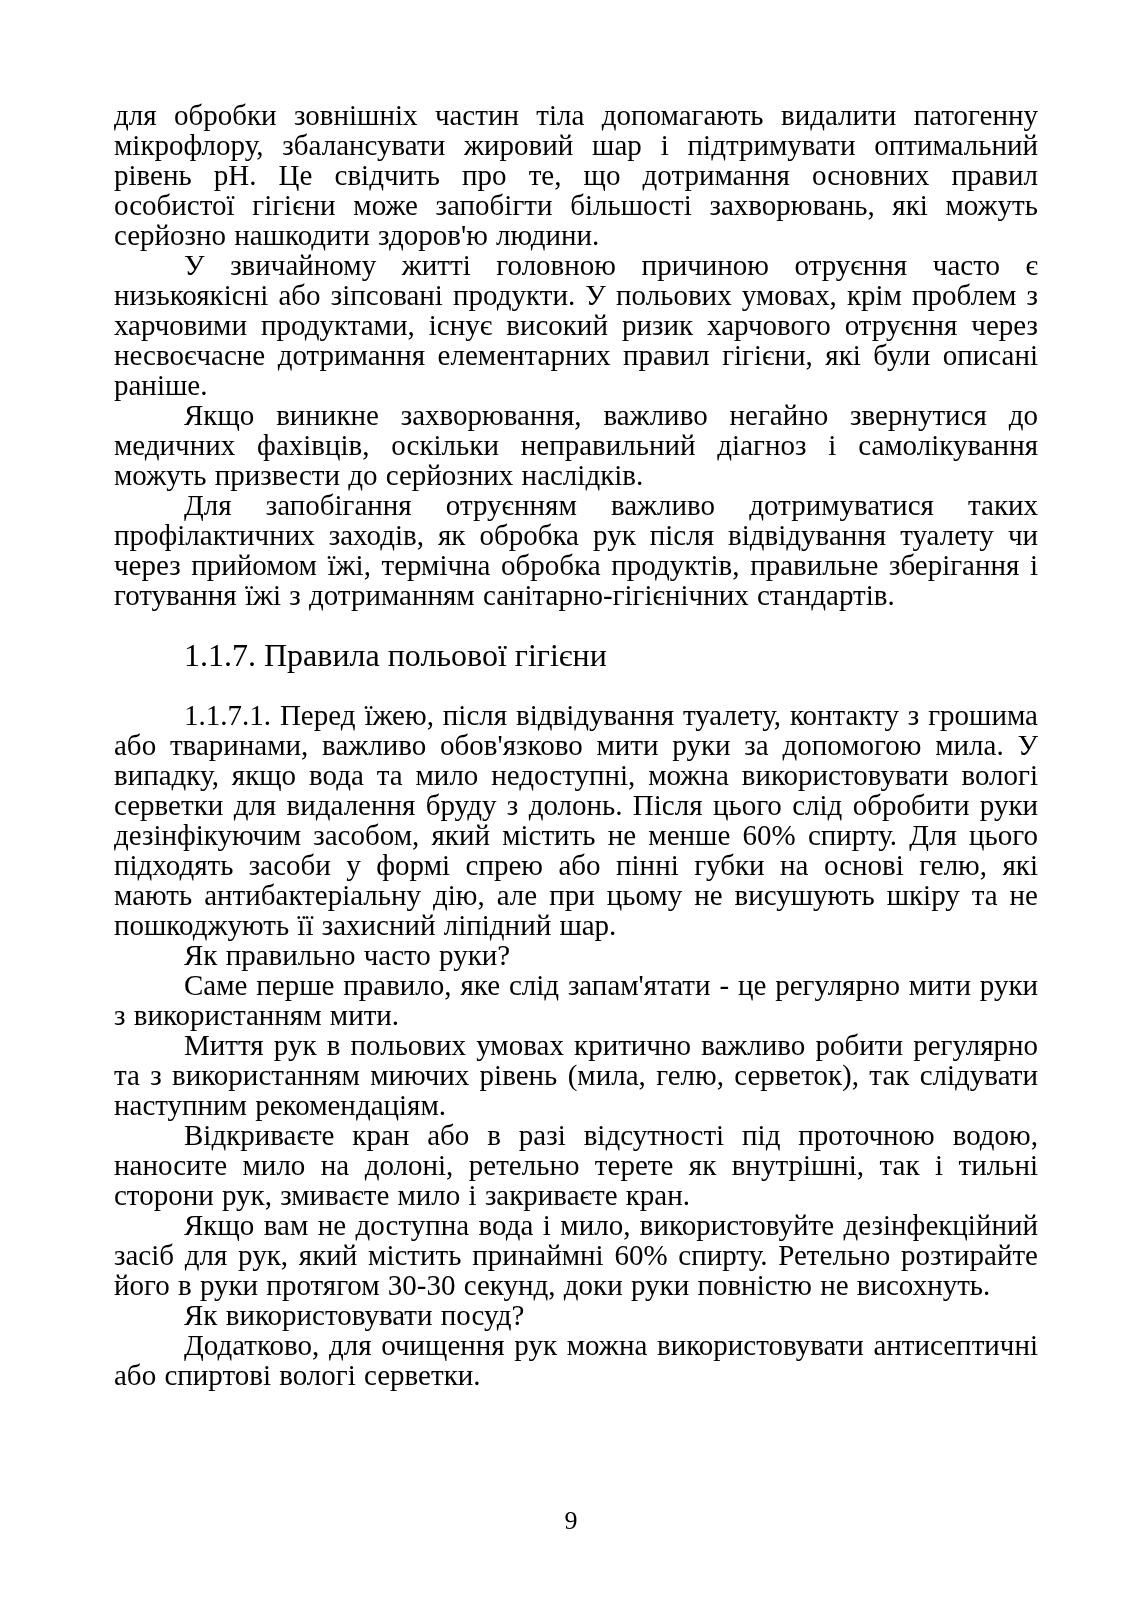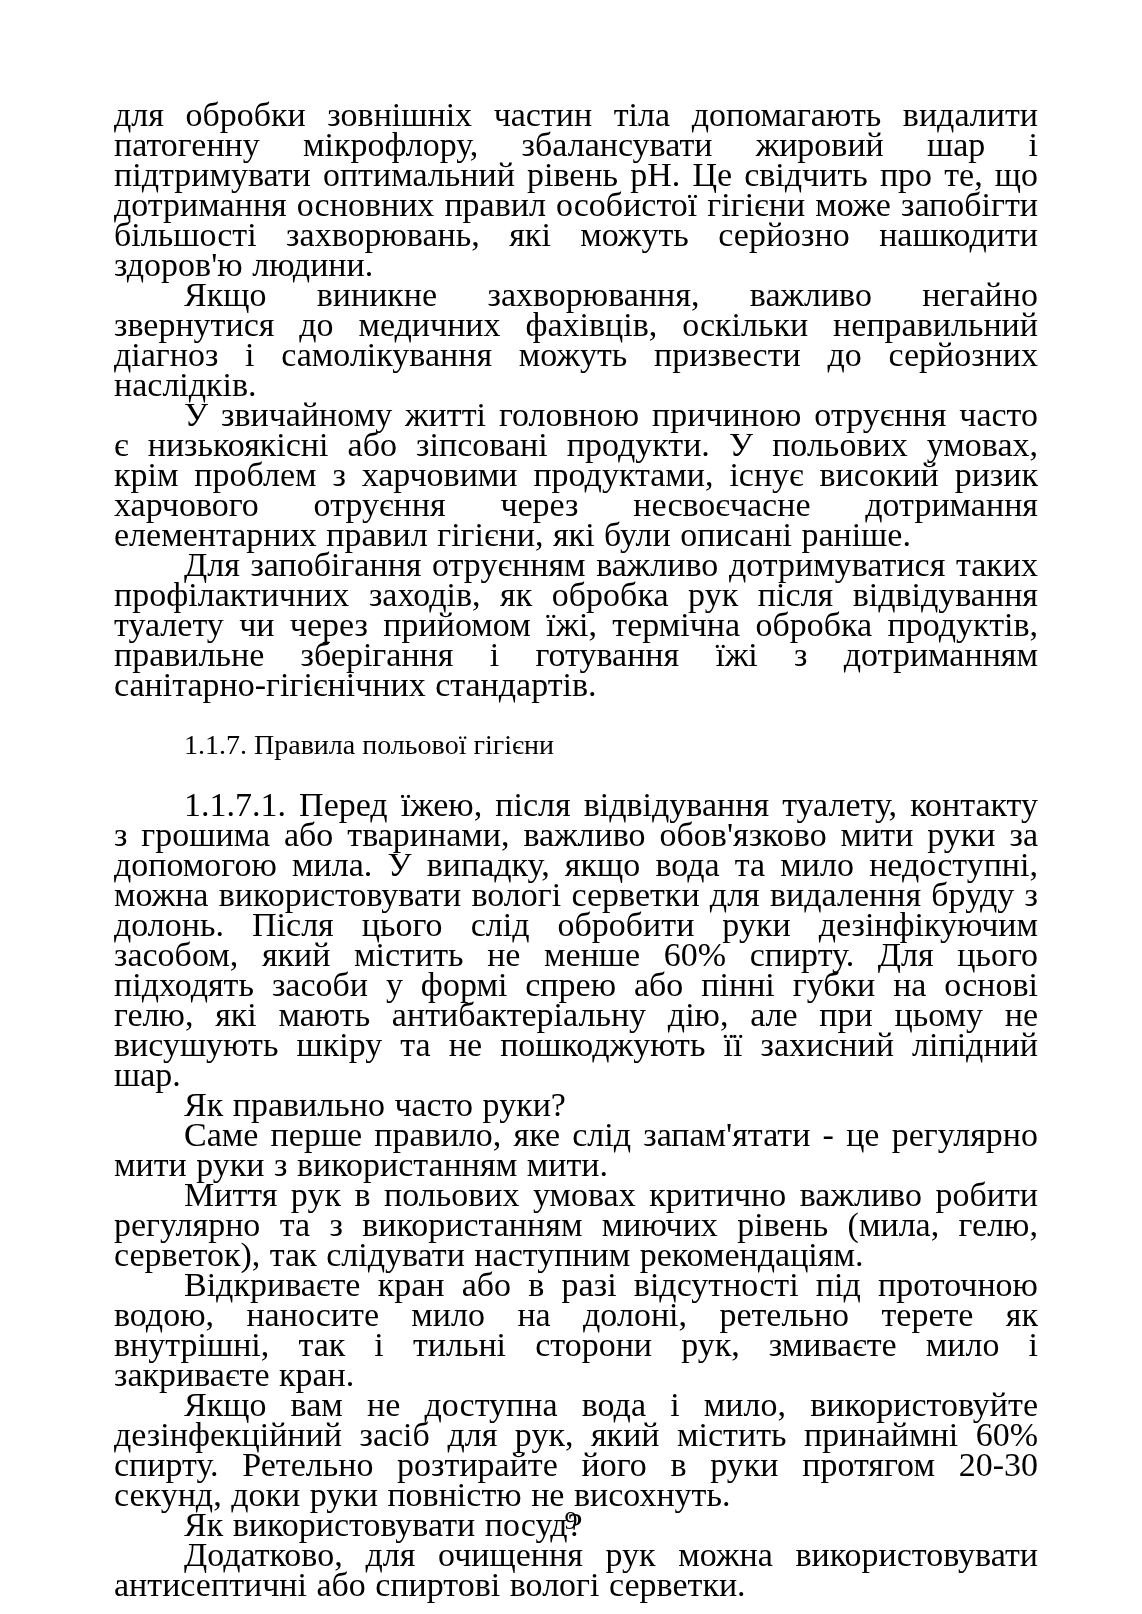--- a/index.html
+++ b/index.html
@@ -17,32 +17,32 @@
     overflow: hidden;
   }
   .content {
     position: absolute;
     left: 114px;
     top: 100px;
     width: 924px;
   }
   .para {
     margin: 0;
-    font-size: 34px;
+    font-size: 29px;
     line-height: 30px;
     text-align: justify;
     text-indent: 70px;
     word-spacing: 1px;
   }
   .para.continuation {
     text-indent: 0;
   }
   .heading {
     margin: 30px 0;
-    font-size: 28px;
+    font-size: 32px;
     line-height: 30px;
     text-align: left;
     text-indent: 70px;
     font-weight: normal;
   }
   .footer {
     position: absolute;
     left: 0;
     right: 0;
     top: 1506px;
@@ -50,27 +50,27 @@
     font-size: 26px;
     line-height: 30px;
   }
 </style>
 </head>
 <body>
 
 <div class="page">
   <div class="content">
     <p class="para continuation">для обробки зовнішніх частин тіла допомагають видалити патогенну мікрофлору, збалансувати жировий шар і підтримувати оптимальний рівень pH. Це свідчить про те, що дотримання основних правил особистої гігієни може запобігти більшості захворювань, які можуть серйозно нашкодити здоров'ю людини.</p>
+    <p class="para">У звичайному житті головною причиною отруєння часто є низькоякісні або зіпсовані продукти. У польових умовах, крім проблем з харчовими продуктами, існує високий ризик харчового отруєння через несвоєчасне дотримання елементарних правил гігієни, які були описані раніше.</p>
     <p class="para">Якщо виникне захворювання, важливо негайно звернутися до медичних фахівців, оскільки неправильний діагноз і самолікування можуть призвести до серйозних наслідків.</p>
-    <p class="para">У звичайному житті головною причиною отруєння часто є низькоякісні або зіпсовані продукти. У польових умовах, крім проблем з харчовими продуктами, існує високий ризик харчового отруєння через несвоєчасне дотримання елементарних правил гігієни, які були описані раніше.</p>
     <p class="para">Для запобігання отруєнням важливо дотримуватися таких профілактичних заходів, як обробка рук після відвідування туалету чи через прийомом їжі, термічна обробка продуктів, правильне зберігання і готування їжі з дотриманням санітарно-гігієнічних стандартів.</p>
     <h2 class="heading">1.1.7. Правила польової гігієни</h2>
     <p class="para">1.1.7.1. Перед їжею, після відвідування туалету, контакту з грошима або тваринами, важливо обов'язково мити руки за допомогою мила. У випадку, якщо вода та мило недоступні, можна використовувати вологі серветки для видалення бруду з долонь. Після цього слід обробити руки дезінфікуючим засобом, який містить не менше 60% спирту. Для цього підходять засоби у формі спрею або пінні губки на основі гелю, які мають антибактеріальну дію, але при цьому не висушують шкіру та не пошкоджують її захисний ліпідний шар.</p>
     <p class="para">Як правильно часто руки?</p>
     <p class="para">Саме перше правило, яке слід запам'ятати - це регулярно мити руки з використанням мити.</p>
     <p class="para">Миття рук в польових умовах критично важливо робити регулярно та з використанням миючих рівень (мила, гелю, серветок), так слідувати наступним рекомендаціям.</p>
     <p class="para">Відкриваєте кран або в разі відсутності під проточною водою, наносите мило на долоні, ретельно терете як внутрішні, так і тильні сторони рук, змиваєте мило і закриваєте кран.</p>
-    <p class="para">Якщо вам не доступна вода і мило, використовуйте дезінфекційний засіб для рук, який містить принаймні 60% спирту. Ретельно розтирайте його в руки протягом 20-30 секунд, доки руки повністю не висохнуть.</p>
+    <p class="para">Якщо вам не доступна вода і мило, використовуйте дезінфекційний засіб для рук, який містить принаймні 60% спирту. Ретельно розтирайте його в руки протягом 30-30 секунд, доки руки повністю не висохнуть.</p>
     <p class="para">Як використовувати посуд?</p>
     <p class="para">Додатково, для очищення рук можна використовувати антисептичні або спиртові вологі серветки.</p>
   </div>
   <div class="footer">9</div>
 </div>
 
 </body></html>

